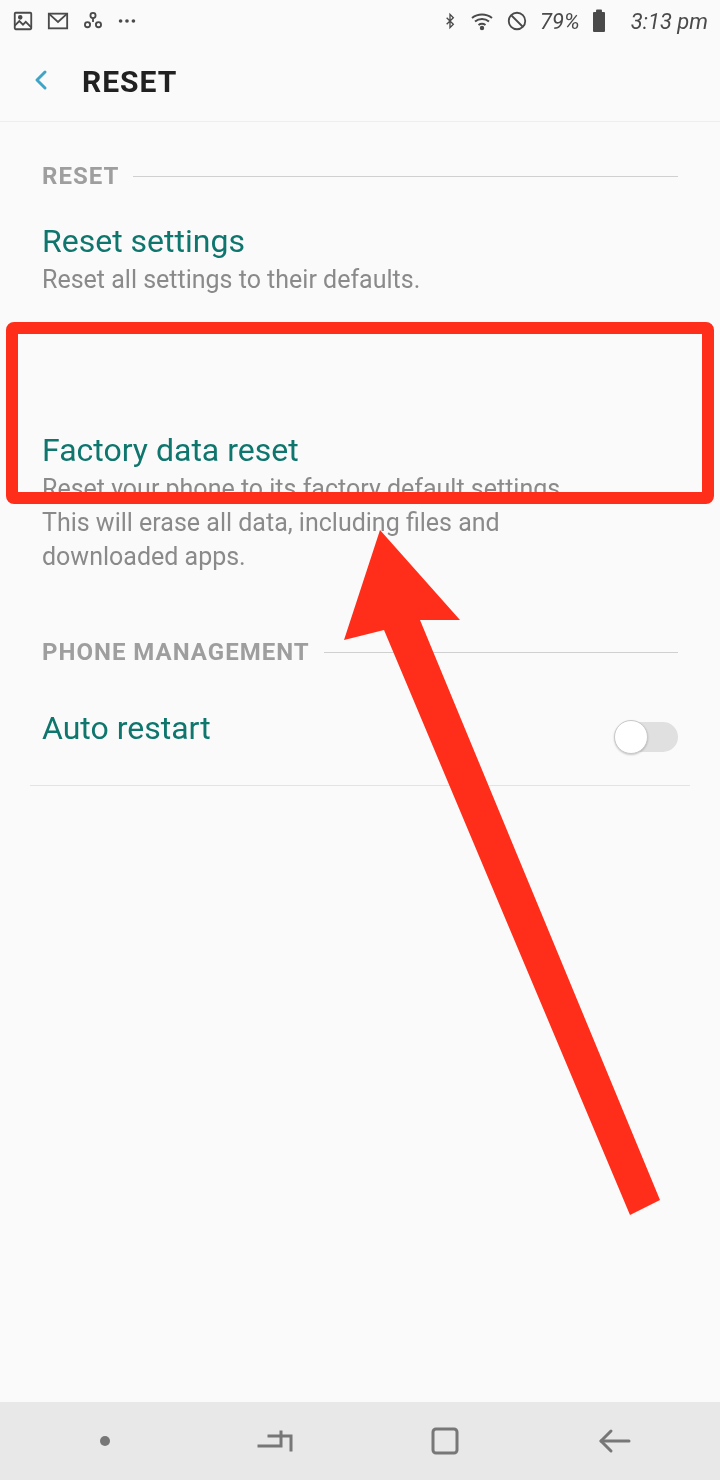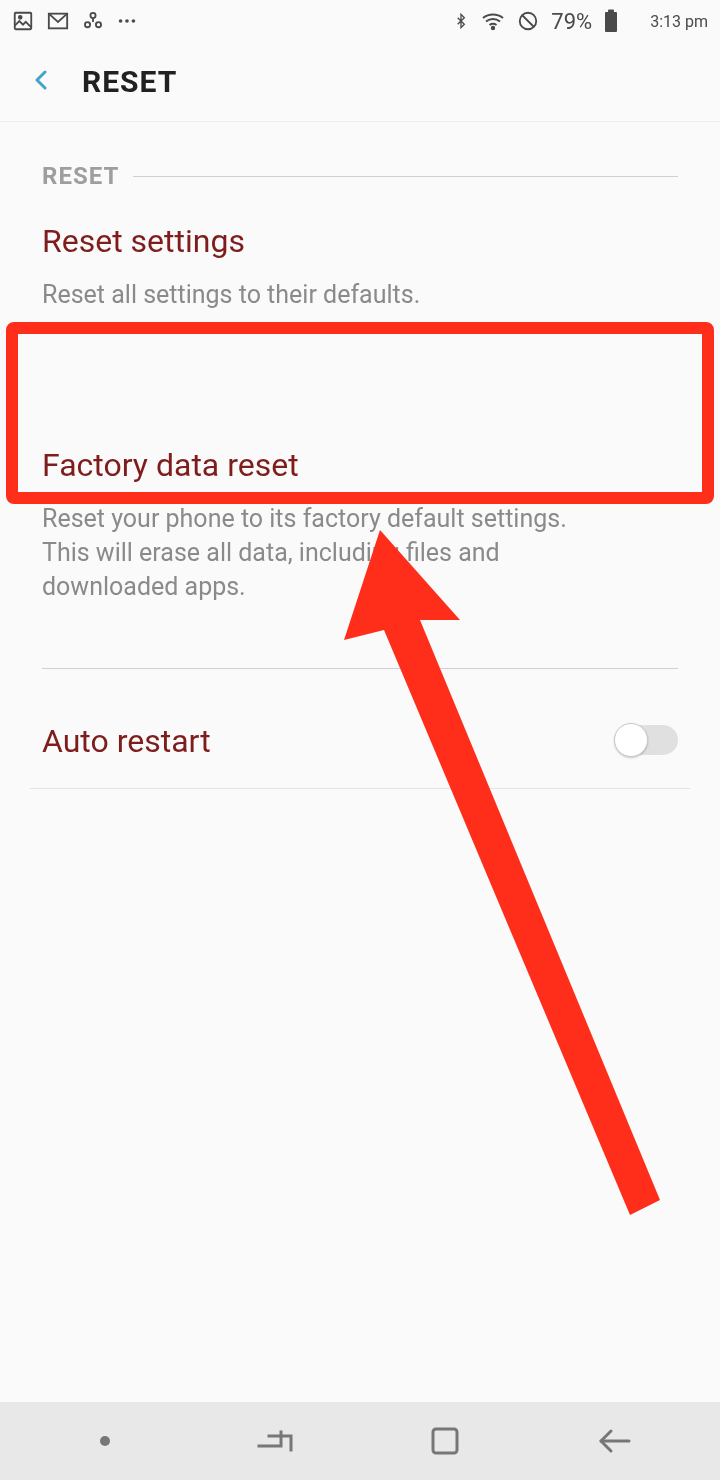--- a/index.html
+++ b/index.html
@@ -8,23 +8,23 @@
     background:#fafafa;
     font-family: -apple-system, "Segoe UI", Roboto, Arial, sans-serif;
     position:relative; overflow:hidden;
     color:#212121;
   }
   .status-bar {
     height:42px; display:flex; align-items:center;
     justify-content:space-between;
     padding:0 12px; font-size:22px; color:#4a4a4a;
   }
-  .status-left, .status-right { display:flex; align-items:center; gap:12px;}
+  .status-left, .status-right { display:flex; align-items:center; gap:12px;font-style:italic;}
   .status-right { font-size:22px; color:#4a4a4a; }
-  .status-right .time { font-size:16px; margin-left:20px; }
+  .status-right .time { font-size:22px; margin-left:13px; }
   .status-icon { display:inline-flex; align-items:center; justify-content:center; }
   .status-icon svg { display:block; }
   .app-bar {
     height:80px; display:flex; align-items:center;
     padding:0 14px 0 30px; gap:28px;
     border-bottom:1px solid #eee;
   }
   .app-title {
     font-size:30px; font-weight:700; letter-spacing:1px;
     color:#212121;
@@ -37,23 +37,23 @@
     font-size:24px; font-weight:700; letter-spacing:1px; color:#9e9e9e;
   }
   .section-header .line {
     flex:1; height:1px; background:#d0d0d0;
   }
   .item {
     padding:22px 42px 24px 42px;
     border-bottom:1px solid rgba(0,0,0,0.0);
     position:relative;
   }
-  .item-title { font-size:32px; color:#7f1d1d; line-height:1.35; }
-  .item-sub   { font-size:25px; color:#8a8a8a; line-height:1.35; margin-top:15px; padding-right:60px;}
-  .item.with-toggle { display:flex; align-items:flex-end; }
+  .item-title { font-size:32px; color:#0f766e; line-height:1.35; }
+  .item-sub   { font-size:25px; color:#8a8a8a; line-height:1.35; margin-top:0; padding-right:60px;}
+  .item.with-toggle { display:flex; align-items:center; }
   .item.with-toggle .text { flex:1; padding-right:20px;}
   .toggle {
     width:72px; height:38px; margin-top:26px;
   }
   .toggle-track {
     width:60px; height:30px; border-radius:15px;
     background:#e0e0e0; position:relative; margin-left:auto;
   }
   .toggle-thumb {
     width:34px; height:34px; border-radius:50%;
@@ -169,20 +169,21 @@
 
 <div class="item" style="padding-top:42px; padding-bottom:42px;">
 </div>
 
 <div class="item">
   <div class="item-title">Factory data reset</div>
   <div class="item-sub">Reset your phone to its factory default settings. This will erase all data, including files and downloaded apps.</div>
 </div>
 
 <div class="section-header">
+  <span>PHONE MANAGEMENT</span>
   <div class="line"></div>
 </div>
 
 <div class="item with-toggle">
   <div class="text">
     <div class="item-title">Auto restart</div>
   </div>
   <div class="toggle">
     <div class="toggle-track">
         <div class="toggle-thumb"></div>

